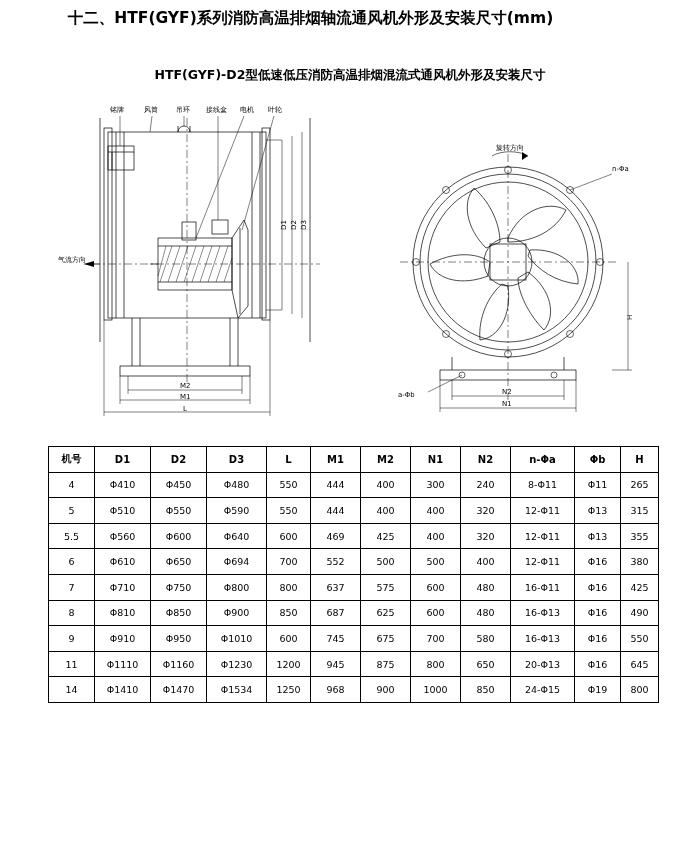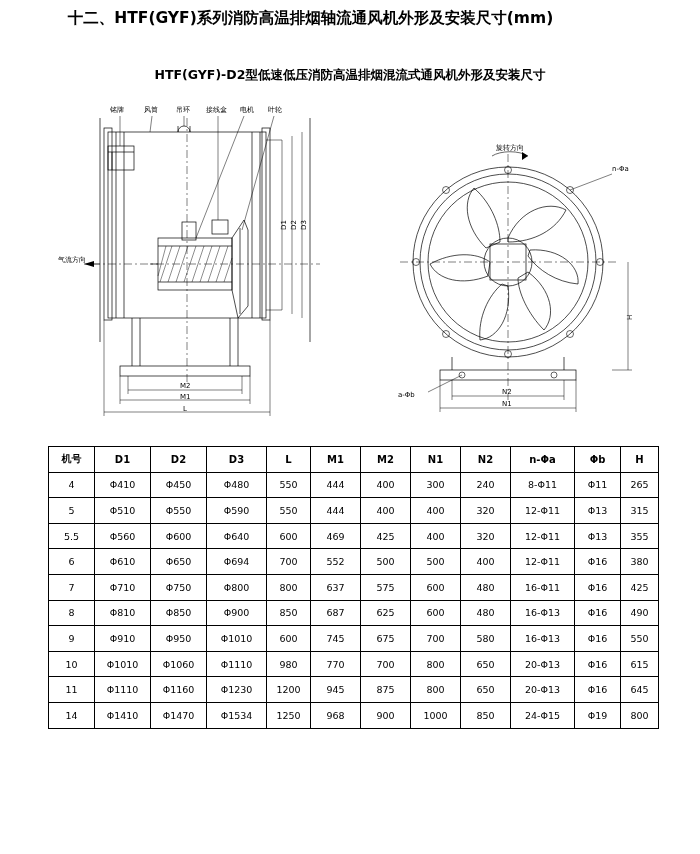--- a/index.html
+++ b/index.html
@@ -385,34 +385,20 @@
             <td>600</td>
             <td>745</td>
             <td>675</td>
             <td>700</td>
             <td>580</td>
             <td>16-Φ13</td>
             <td>Φ16</td>
             <td>550</td>
           </tr>
           <tr>
-            <td>10</td>
-            <td>Φ1010</td>
-            <td>Φ1060</td>
-            <td>Φ1110</td>
-            <td>980</td>
-            <td>770</td>
-            <td>700</td>
-            <td>800</td>
-            <td>650</td>
-            <td>20-Φ13</td>
-            <td>Φ16</td>
-            <td>615</td>
-          </tr>
-          <tr>
             <td>11</td>
             <td>Φ1110</td>
             <td>Φ1160</td>
             <td>Φ1230</td>
             <td>1200</td>
             <td>945</td>
             <td>875</td>
             <td>800</td>
             <td>650</td>
             <td>20-Φ13</td>

